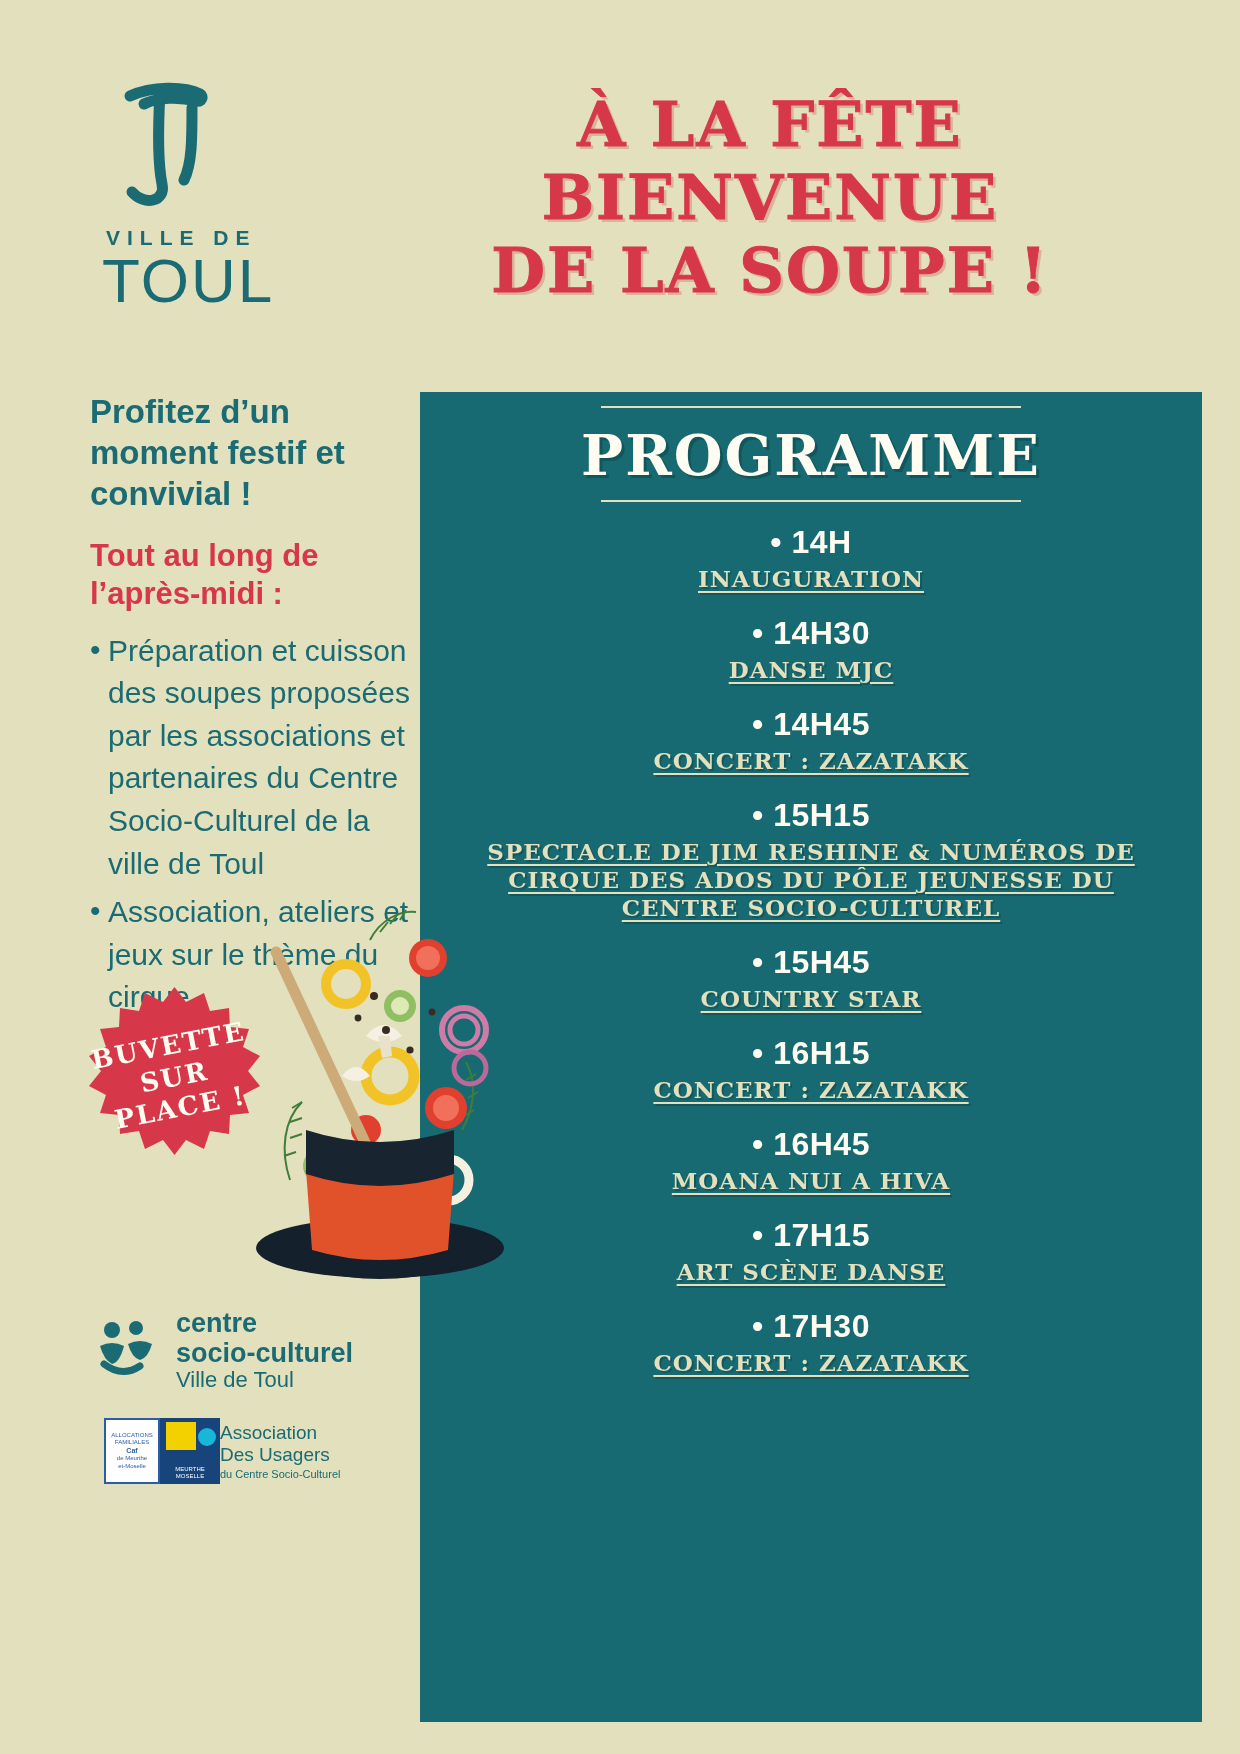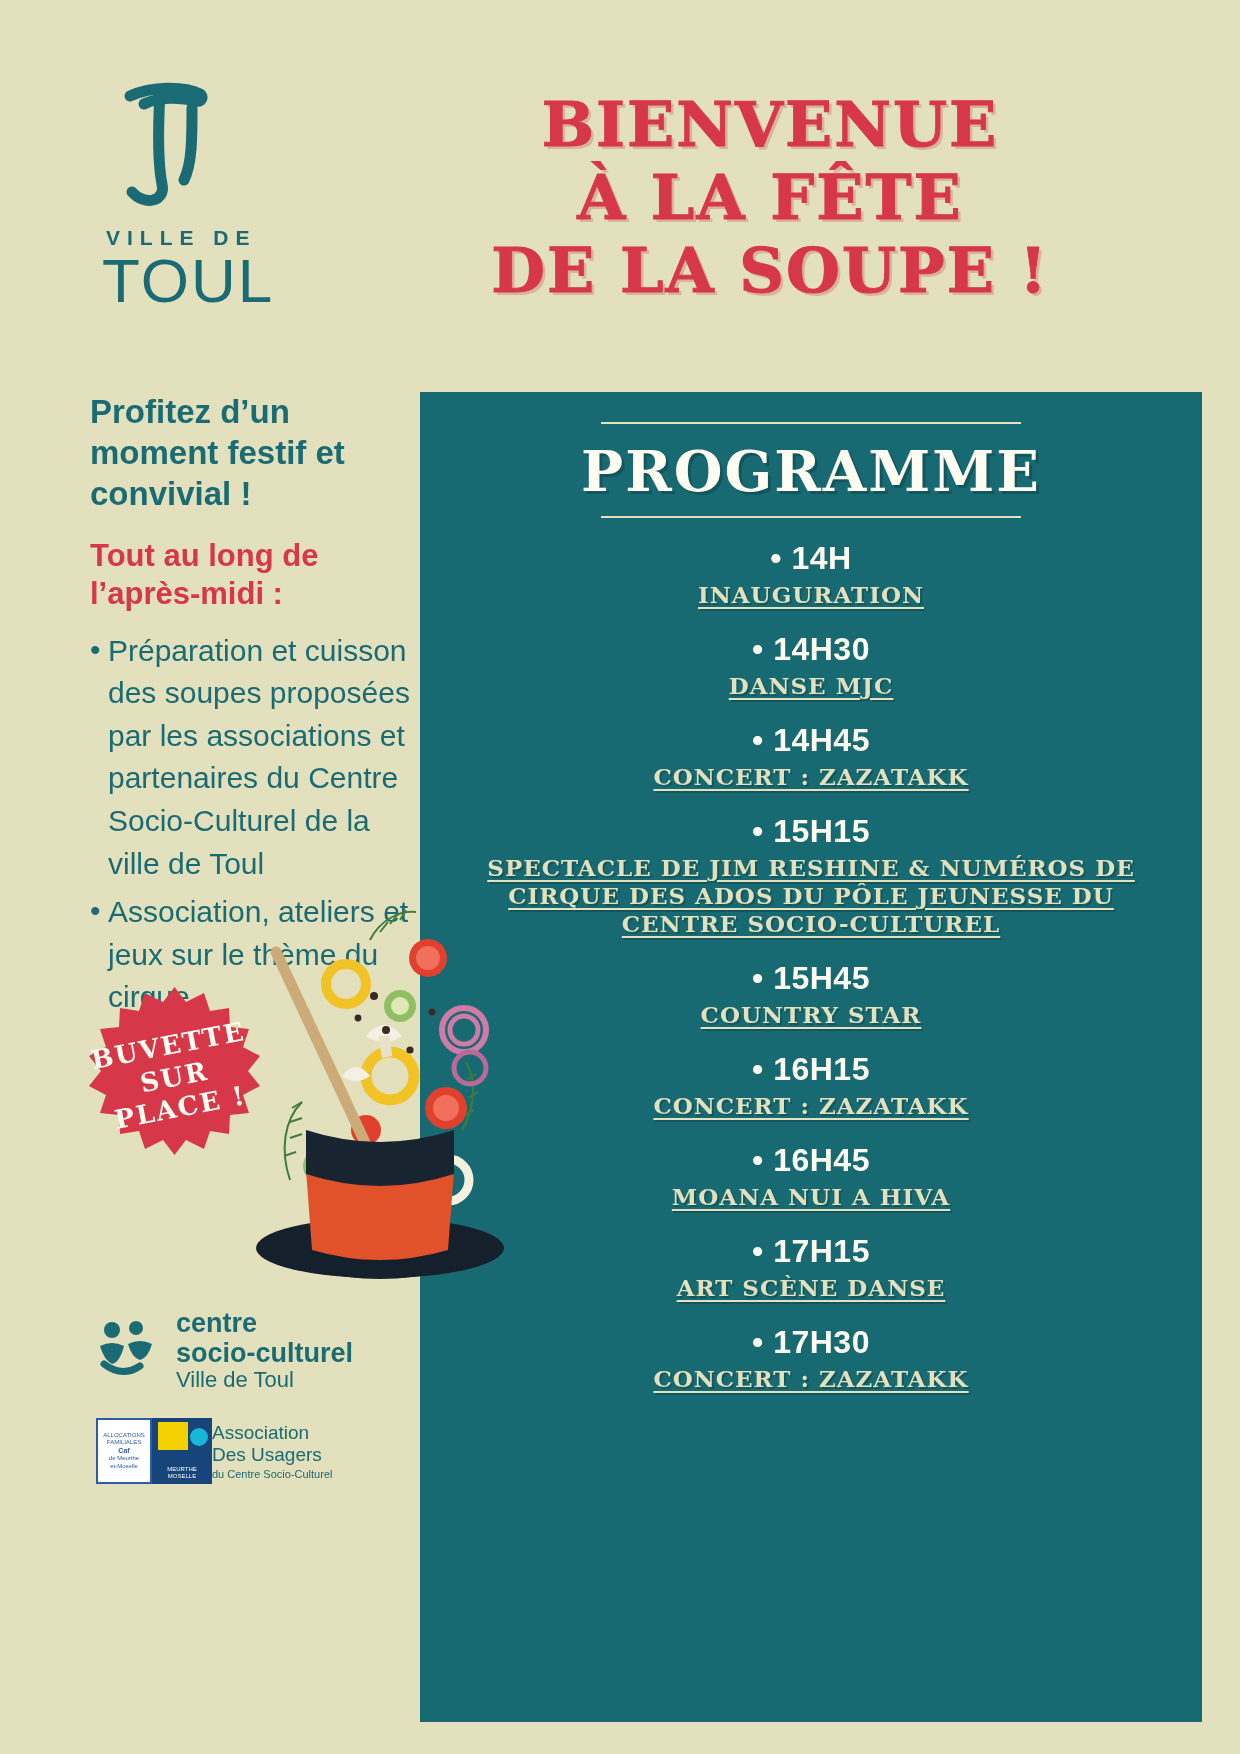--- a/index.html
+++ b/index.html
@@ -107,21 +107,21 @@
   
   .panel {
     position: absolute;
     left: 420px;
     top: 392px;
     width: 782px;
     height: 1330px;
     background: #176a72;
   }
   .panel-inner {
-    padding: 24px 40px 30px;
+    padding: 8px 40px 30px;
     text-align: center;
   }
   .rule {
     width: 420px;
     height: 2px;
     background: #e3e0bd;
     margin: 6px auto 0;
   }
   .programme-title {
     font-family: "DejaVu Serif", serif;
@@ -198,21 +198,21 @@
     align-items: center;
   }
   .csc-text { line-height: 1.12; }
   .csc-l1 { font-size: 27px; font-weight: 700; }
   .csc-l2 { font-size: 27px; font-weight: 700; }
   .csc-l3 { font-size: 22px; }
 
   
   .partners {
     position: absolute;
-    left: 96px;
+    left: 104px;
     top: 1418px;
     width: 320px;
     display: flex;
     align-items: center;
   }
   .caf-box {
     width: 56px;
     height: 66px;
     border: 2px solid #2a5ca8;
     display: flex;
@@ -264,22 +264,22 @@
     <svg class="logo-mark" viewBox="0 0 150 150">
       <path d="M42 28 C64 18, 96 18, 112 26 C116 28, 114 34, 108 33 C92 29, 70 29, 56 36" fill="none" stroke="#1a6b73" stroke-width="11" stroke-linecap="round"></path>
       <path d="M72 24 C70 60, 70 96, 74 116 C78 134, 56 138, 44 124" fill="none" stroke="#1a6b73" stroke-width="11" stroke-linecap="round"></path>
       <path d="M104 40 C104 70, 104 96, 96 112" fill="none" stroke="#1a6b73" stroke-width="11" stroke-linecap="round"></path>
     </svg>
     <div class="logo-villede">VILLE DE</div>
     <div class="logo-toul-name">TOUL</div>
   </div>
 
   <div class="title-block">
+    <div class="title-line">À LA FÊTE</div>
     <div class="title-line">BIENVENUE</div>
-    <div class="title-line">À LA FÊTE</div>
     <div class="title-line">DE LA SOUPE !</div>
   </div>
 
   <div class="left-col">
     <div class="lead">Profitez d’un moment festif et convivial !</div>
     <div class="subhead">Tout au long de l’après-midi :</div>
     <ul class="bullets">
       <li>Préparation et cuisson des soupes proposées par les associations et partenaires du Centre Socio-Culturel de la ville de Toul</li>
       <li>Association, ateliers et jeux sur le thème du cirque</li>
     </ul>

